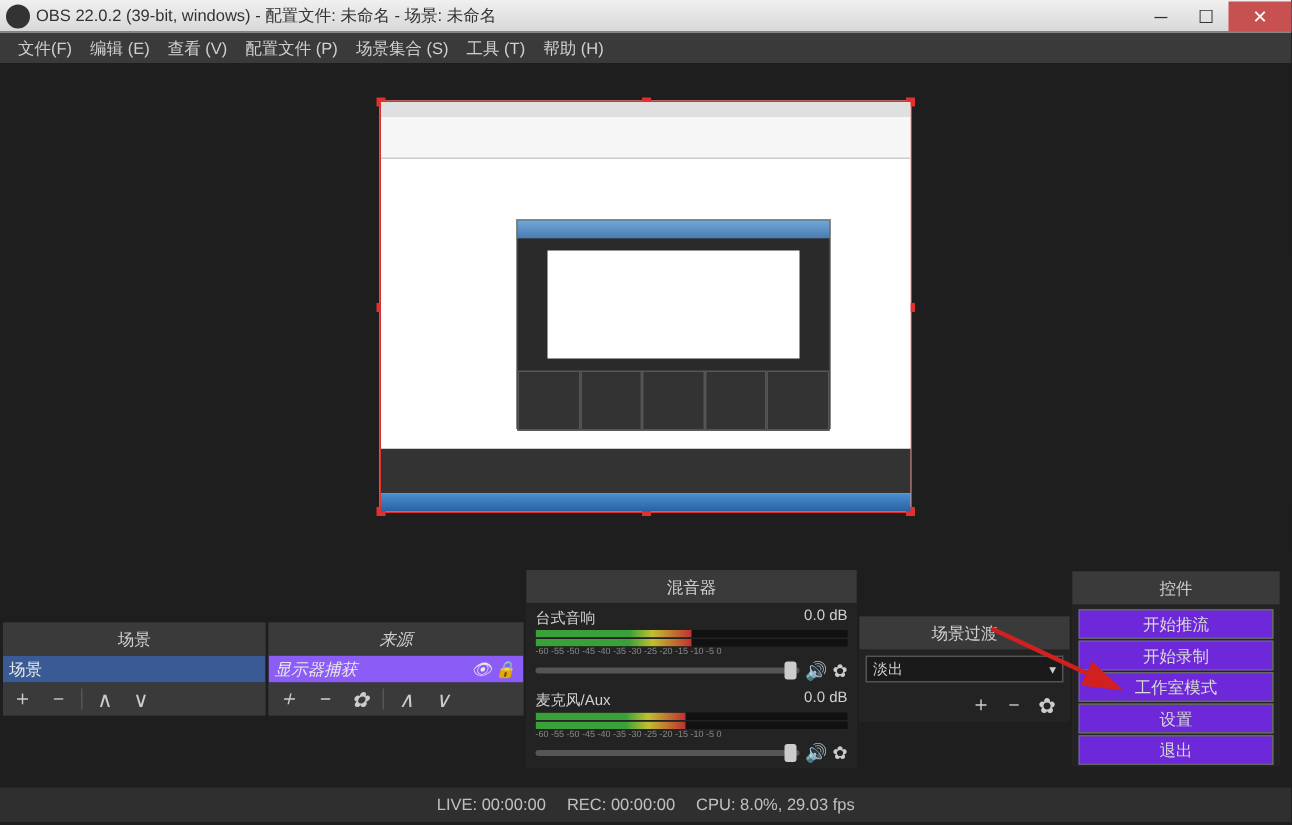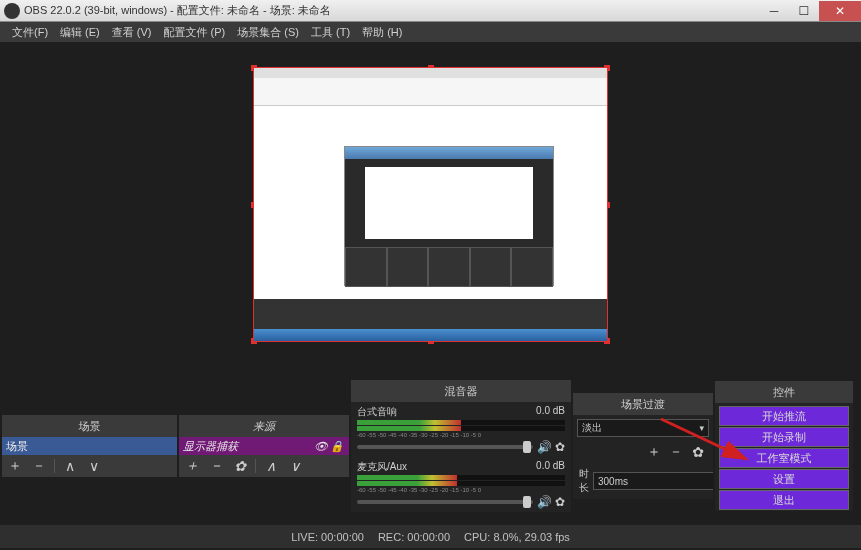--- a/index.html
+++ b/index.html
@@ -42,21 +42,21 @@
 .docks { display: flex; height: 158px; padding: 2px; gap: 2px; align-items: center; }
 .dock { background: #2f2f2f; display: flex; flex-direction: column; }
 .dock-header { height: 22px; background: #3a3a3a; color: #d0d0d0; font-size: 11px; display: flex; align-items: center; justify-content: center; }
 .dock-body { flex: 1; background: #232323; position: relative; overflow: hidden; }
 .dock-footer { height: 22px; background: #3a3a3a; display: flex; align-items: center; padding: 0 4px; gap: 6px; }
 
 .scenes-dock { width: 175px; }
 .scene-row { height: 18px; background: #3a5a95; color: #e8e8e8; font-size: 11px; padding: 2px 4px; }
 
 .sources-dock { width: 170px; font-style: italic; }
-.source-row { height: 18px; background: #701a75; color: #e8e8e8; font-size: 11px; display: flex; align-items: center; padding: 0 4px; }
+.source-row { height: 18px; background: #8b5cf6; color: #e8e8e8; font-size: 11px; display: flex; align-items: center; padding: 0 4px; }
 .source-row .spacer { flex:1; }
 .source-row .eye, .source-row .lock { width: 16px; text-align: center; cursor: pointer; }
 
 .mixer-dock { width: 220px; }
 .mixer-channel { padding: 3px 6px; }
 .mixer-label-row { display: flex; font-size: 10px; color: #d0d0d0; }
 .mixer-label-row .db { margin-left: auto; }
 .meter { height: 5px; background: #111; margin: 1px 0; position: relative; overflow: hidden; }
 .meter-fill { position: absolute; left: 0; top: 0; bottom: 0; background: linear-gradient(to right, #3aa03a 0%, #3aa03a 60%, #c0c030 75%, #c03030 100%); }
 .meter-ticks { height: 7px; position: relative; font-size: 6px; color: #888; margin-bottom: 1px; }
@@ -235,24 +235,20 @@
     <div class="dock-header">场景过渡</div>
     <div class="dock-body">
       <div class="trans-select">
         <span>淡出</span>
       </div>
       <div class="trans-btns">
         <span class="foot-btn">＋</span>
         <span class="foot-btn">－</span>
         <span class="foot-btn gear">✿</span>
       </div>
-      <div class="trans-duration">
-        <span>时长</span>
-        <input type="text" value="300ms" style="">
-      </div>
     </div>
   </div>
 
   <div class="dock controls-dock">
     <div class="dock-header">控件</div>
     <div class="dock-body">
       <div class="ctrl-btn">开始推流</div>
       <div class="ctrl-btn">开始录制</div>
       <div class="ctrl-btn">工作室模式</div>
       <div class="ctrl-btn">设置</div>

